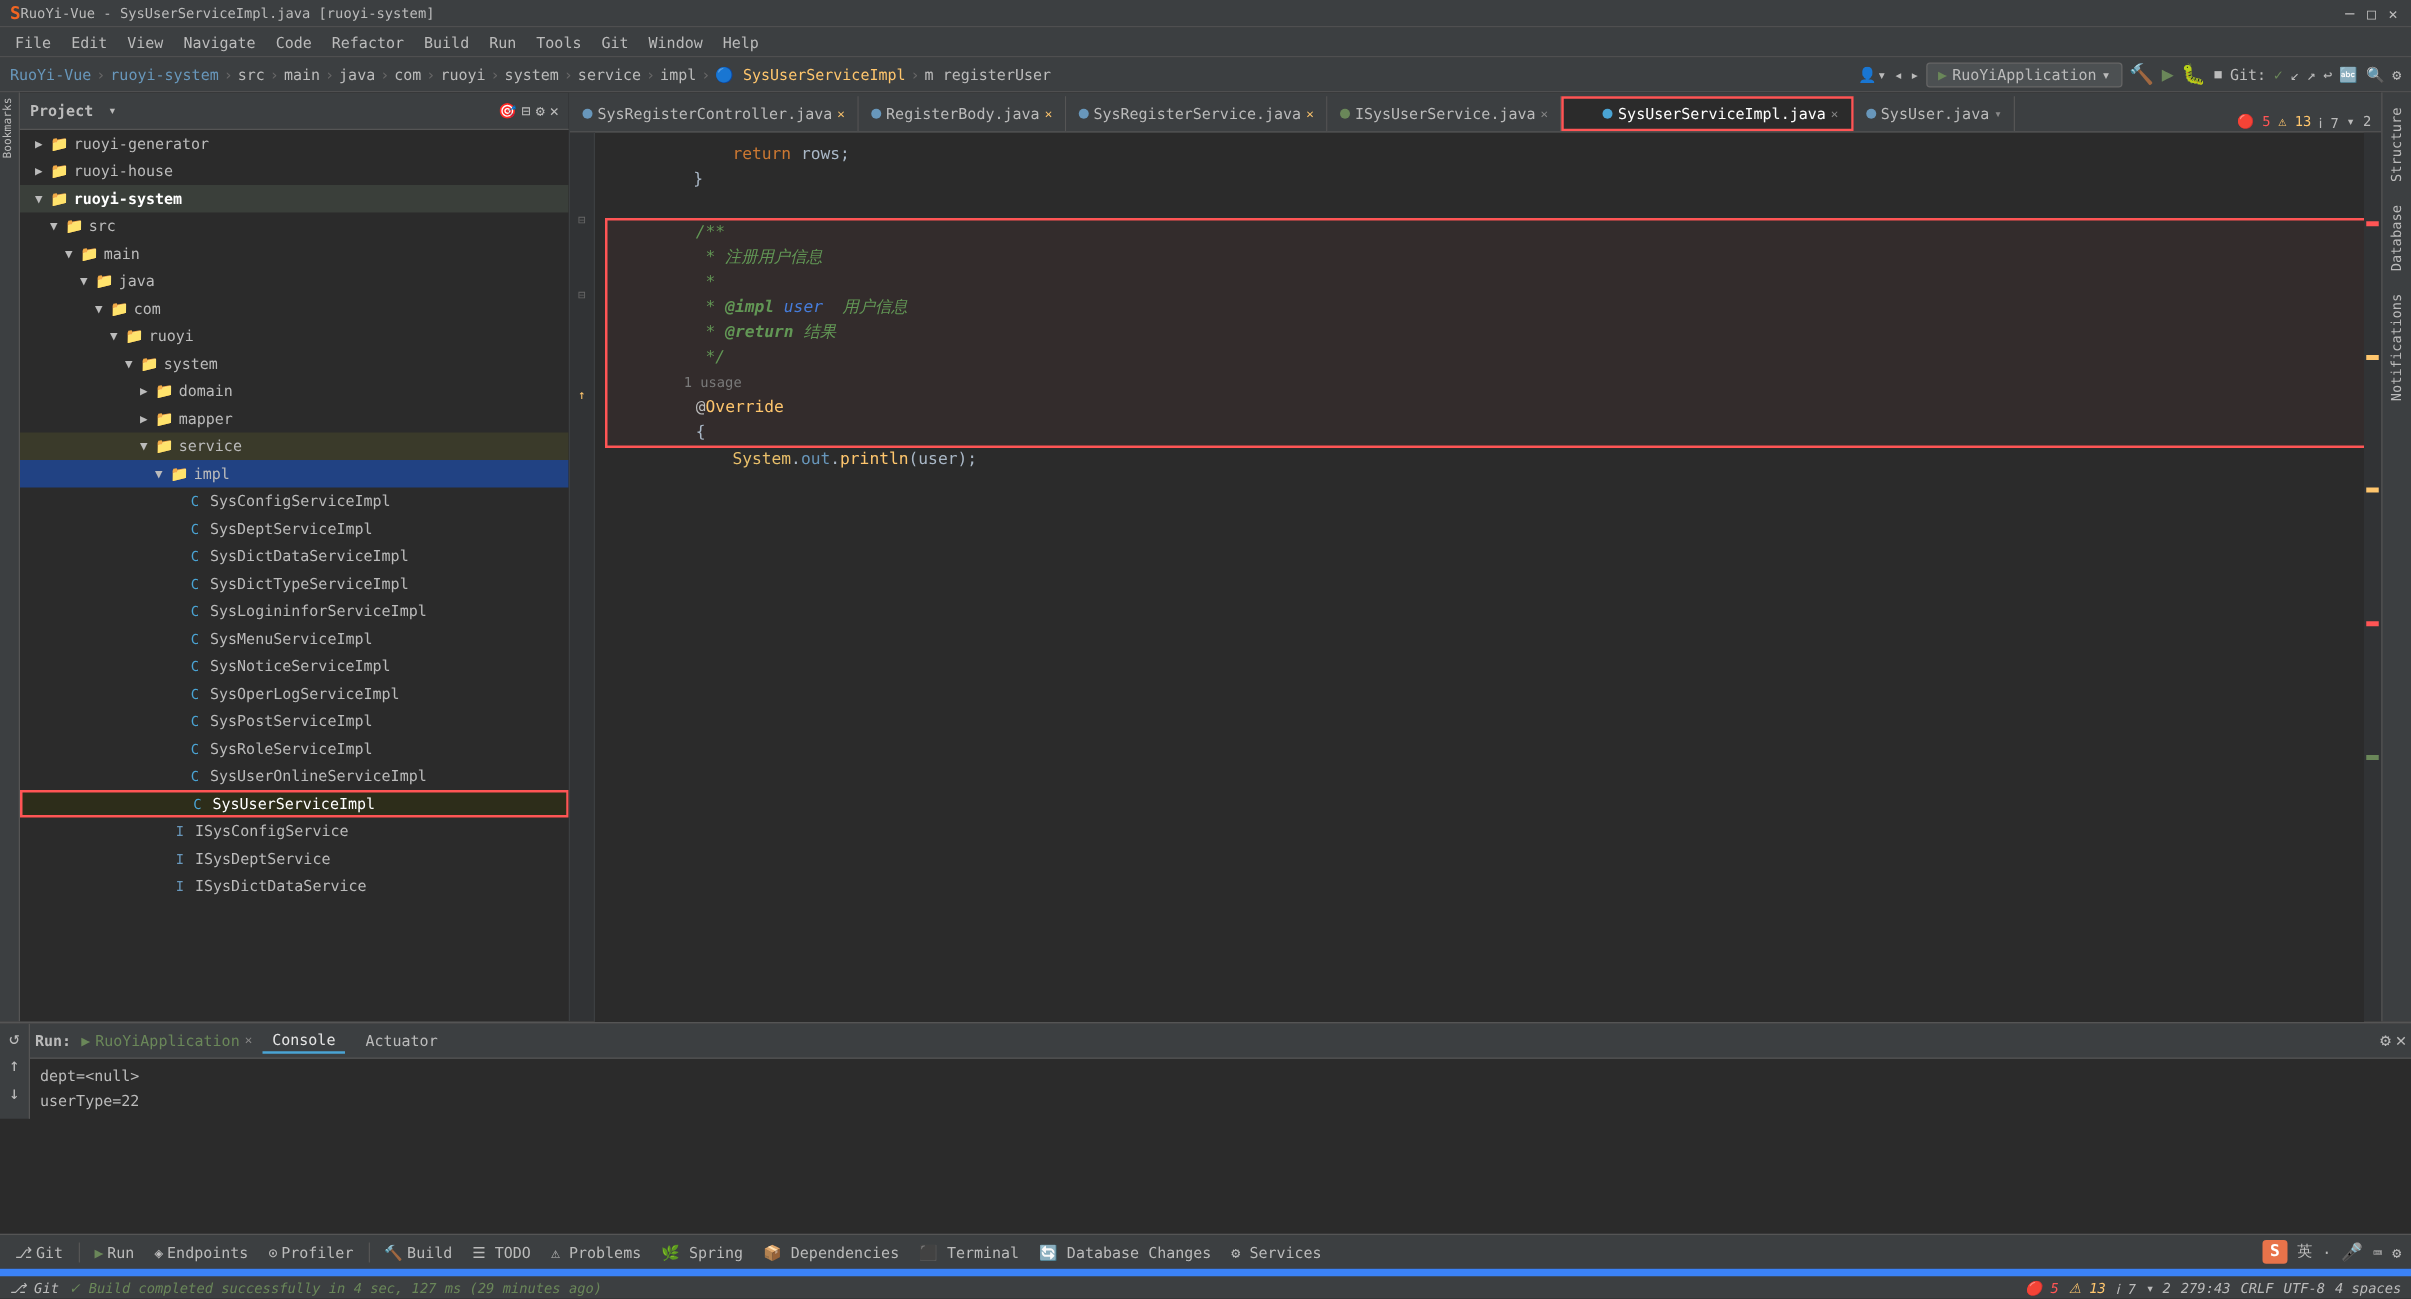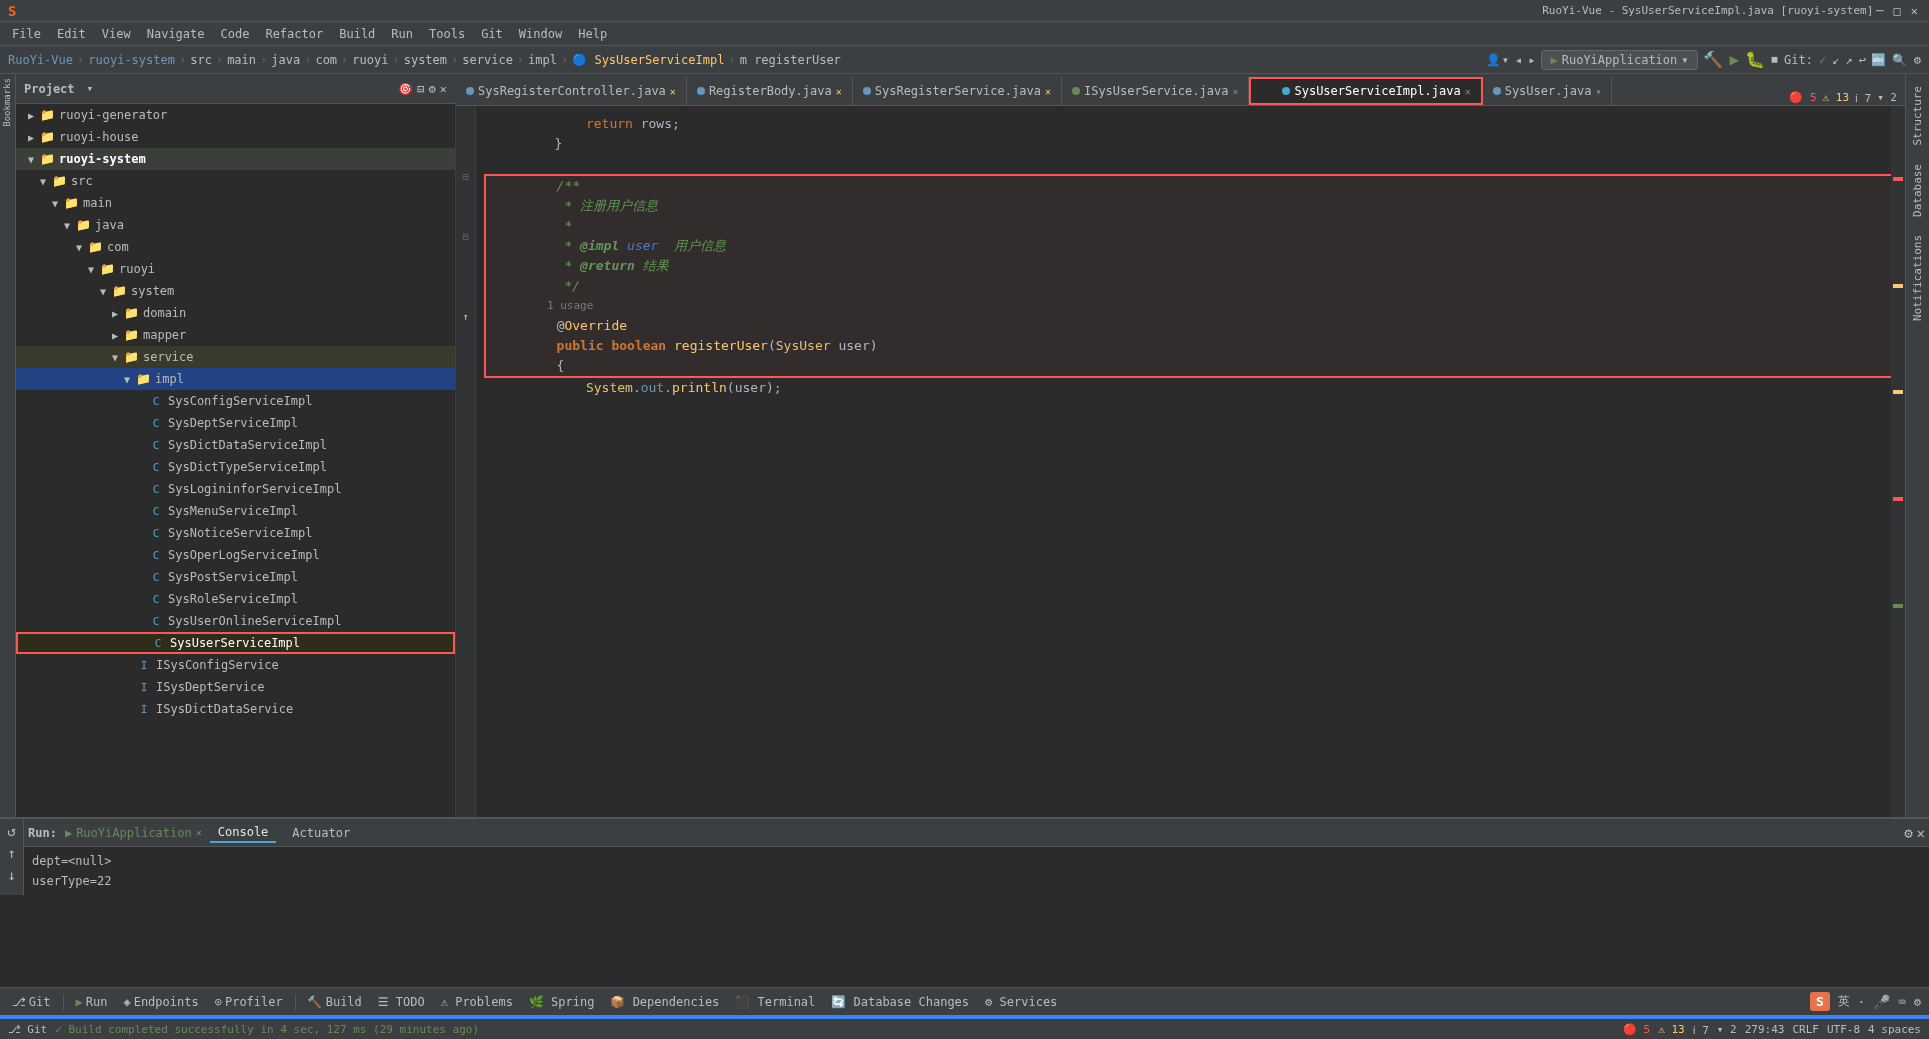--- a/index.html
+++ b/index.html
@@ -1,20 +1,20 @@
 <!DOCTYPE html>
 <html><head>
   <meta charset="utf-8">
   <style>
     * { margin: 0; padding: 0; box-sizing: border-box; }
     body { font-family: 'Consolas', 'Monaco', monospace; font-size: 12px; background: #2b2b2b; color: #a9b7c6; overflow: hidden; width: 1929px; height: 1039px; }
 
     
     #title-bar { height: 22px; background: #3c3f41; display: flex; align-items: center; justify-content: space-between; padding: 0 8px; border-bottom: 1px solid #555; }
-    #title-bar .title-text { color: #bbb; font-size: 11px; flex: 1; text-align: right; }
+    #title-bar .title-text { color: #bbb; font-size: 11px; flex: 1; text-align: left; }
     #title-bar .title-left { display: flex; align-items: center; gap: 6px; }
     #title-bar .ide-icon { color: #f26522; font-size: 14px; font-weight: bold; }
     #title-bar .system-btns { display: flex; gap: 4px; }
     #title-bar .sys-btn { color: #bbb; font-size: 12px; cursor: pointer; padding: 0 3px; }
 
     
     #menu-bar { height: 24px; background: #3c3f41; display: flex; align-items: center; padding: 0 4px; border-bottom: 1px solid #555; }
     #menu-bar .menu-item { color: #bbb; font-size: 12px; padding: 2px 8px; cursor: pointer; }
 
     
@@ -71,21 +71,21 @@
     #bottom-tab-bar { height: 28px; background: #3c3f41; display: flex; align-items: center; padding: 0 4px; border-bottom: 1px solid #555; gap: 8px; }
     #bottom-tab-bar .run-label { color: #bbb; font-size: 12px; font-weight: bold; }
     #bottom-tab-bar .run-app { color: #6a8759; font-size: 12px; cursor: pointer; display: flex; align-items: center; gap: 4px; }
     #bottom-tab-bar .btab { color: #bbb; font-size: 12px; cursor: pointer; padding: 2px 8px; }
     #bottom-tab-bar .btab.active { border-bottom: 2px solid #4aa4d4; color: #e5e5e5; }
     #bottom-tab-bar .btab-actions { margin-left: auto; display: flex; gap: 4px; }
     #bottom-panel-content { flex: 1; overflow: auto; padding: 4px 8px; }
     #bottom-panel-content .console-line { height: 20px; color: #bbb; font-size: 12px; display: flex; align-items: center; }
 
     
-    #status-bar { height: 24px; background: #3c3f41; display: flex; align-items: center; padding: 0 8px; border-top: 4px solid #3b82f6; font-size: 11px; color: #bbb; gap: 8px; }
+    #status-bar { height: 24px; background: #3c3f41; display: flex; align-items: center; padding: 0 8px; border-top: 6px solid #3b82f6; font-size: 11px; color: #bbb; gap: 8px; font-style: italic; }
     #status-bar .status-left { display: flex; align-items: center; gap: 8px; }
     #status-bar .status-right { margin-left: auto; display: flex; align-items: center; gap: 8px; }
     #status-bar .status-item { cursor: pointer; }
     #status-bar .git-branch { color: #bbb; }
     #status-bar .error-count { color: #ff5555; }
     #status-bar .warn-count { color: #ffc66d; }
     #status-bar .info-count { color: #bbb; }
 
     
     #bottom-toolbar { height: 28px; background: #3c3f41; display: flex; align-items: center; padding: 0 8px; border-top: 1px solid #555; gap: 8px; }
@@ -505,23 +505,20 @@
           </div>
 
           <div class="line">
             <span class="meta-info">        1 usage</span>
           </div>
 
           <div class="line">
             <span style="color:#bbb;">        </span><span class="annotation" style="color:#bbb;">@</span><span style="color:#ffc66d;">Override</span>
           </div>
 
-          <div class="line">
-            <span class="kw">        public </span><span class="kw">boolean </span><span style="color:#ffc66d;">registerUser</span><span style="color:#a9b7c6;">(</span><span style="color:#e8bf6a;">SysUser</span><span style="color:#a9b7c6;"> user)</span>
-          </div>
 
           <div class="line">
             <span style="color:#a9b7c6;">        {</span>
           </div>
         </div>
 
         <div class="line">
           <span style="color:#a9b7c6;">            </span><span style="color:#e8bf6a;">System</span><span style="color:#a9b7c6;">.</span><span style="color:#6897bb;">out</span><span style="color:#a9b7c6;">.</span><span style="color:#ffc66d;">println</span><span style="color:#a9b7c6;">(user);</span>
         </div>
       </div>

